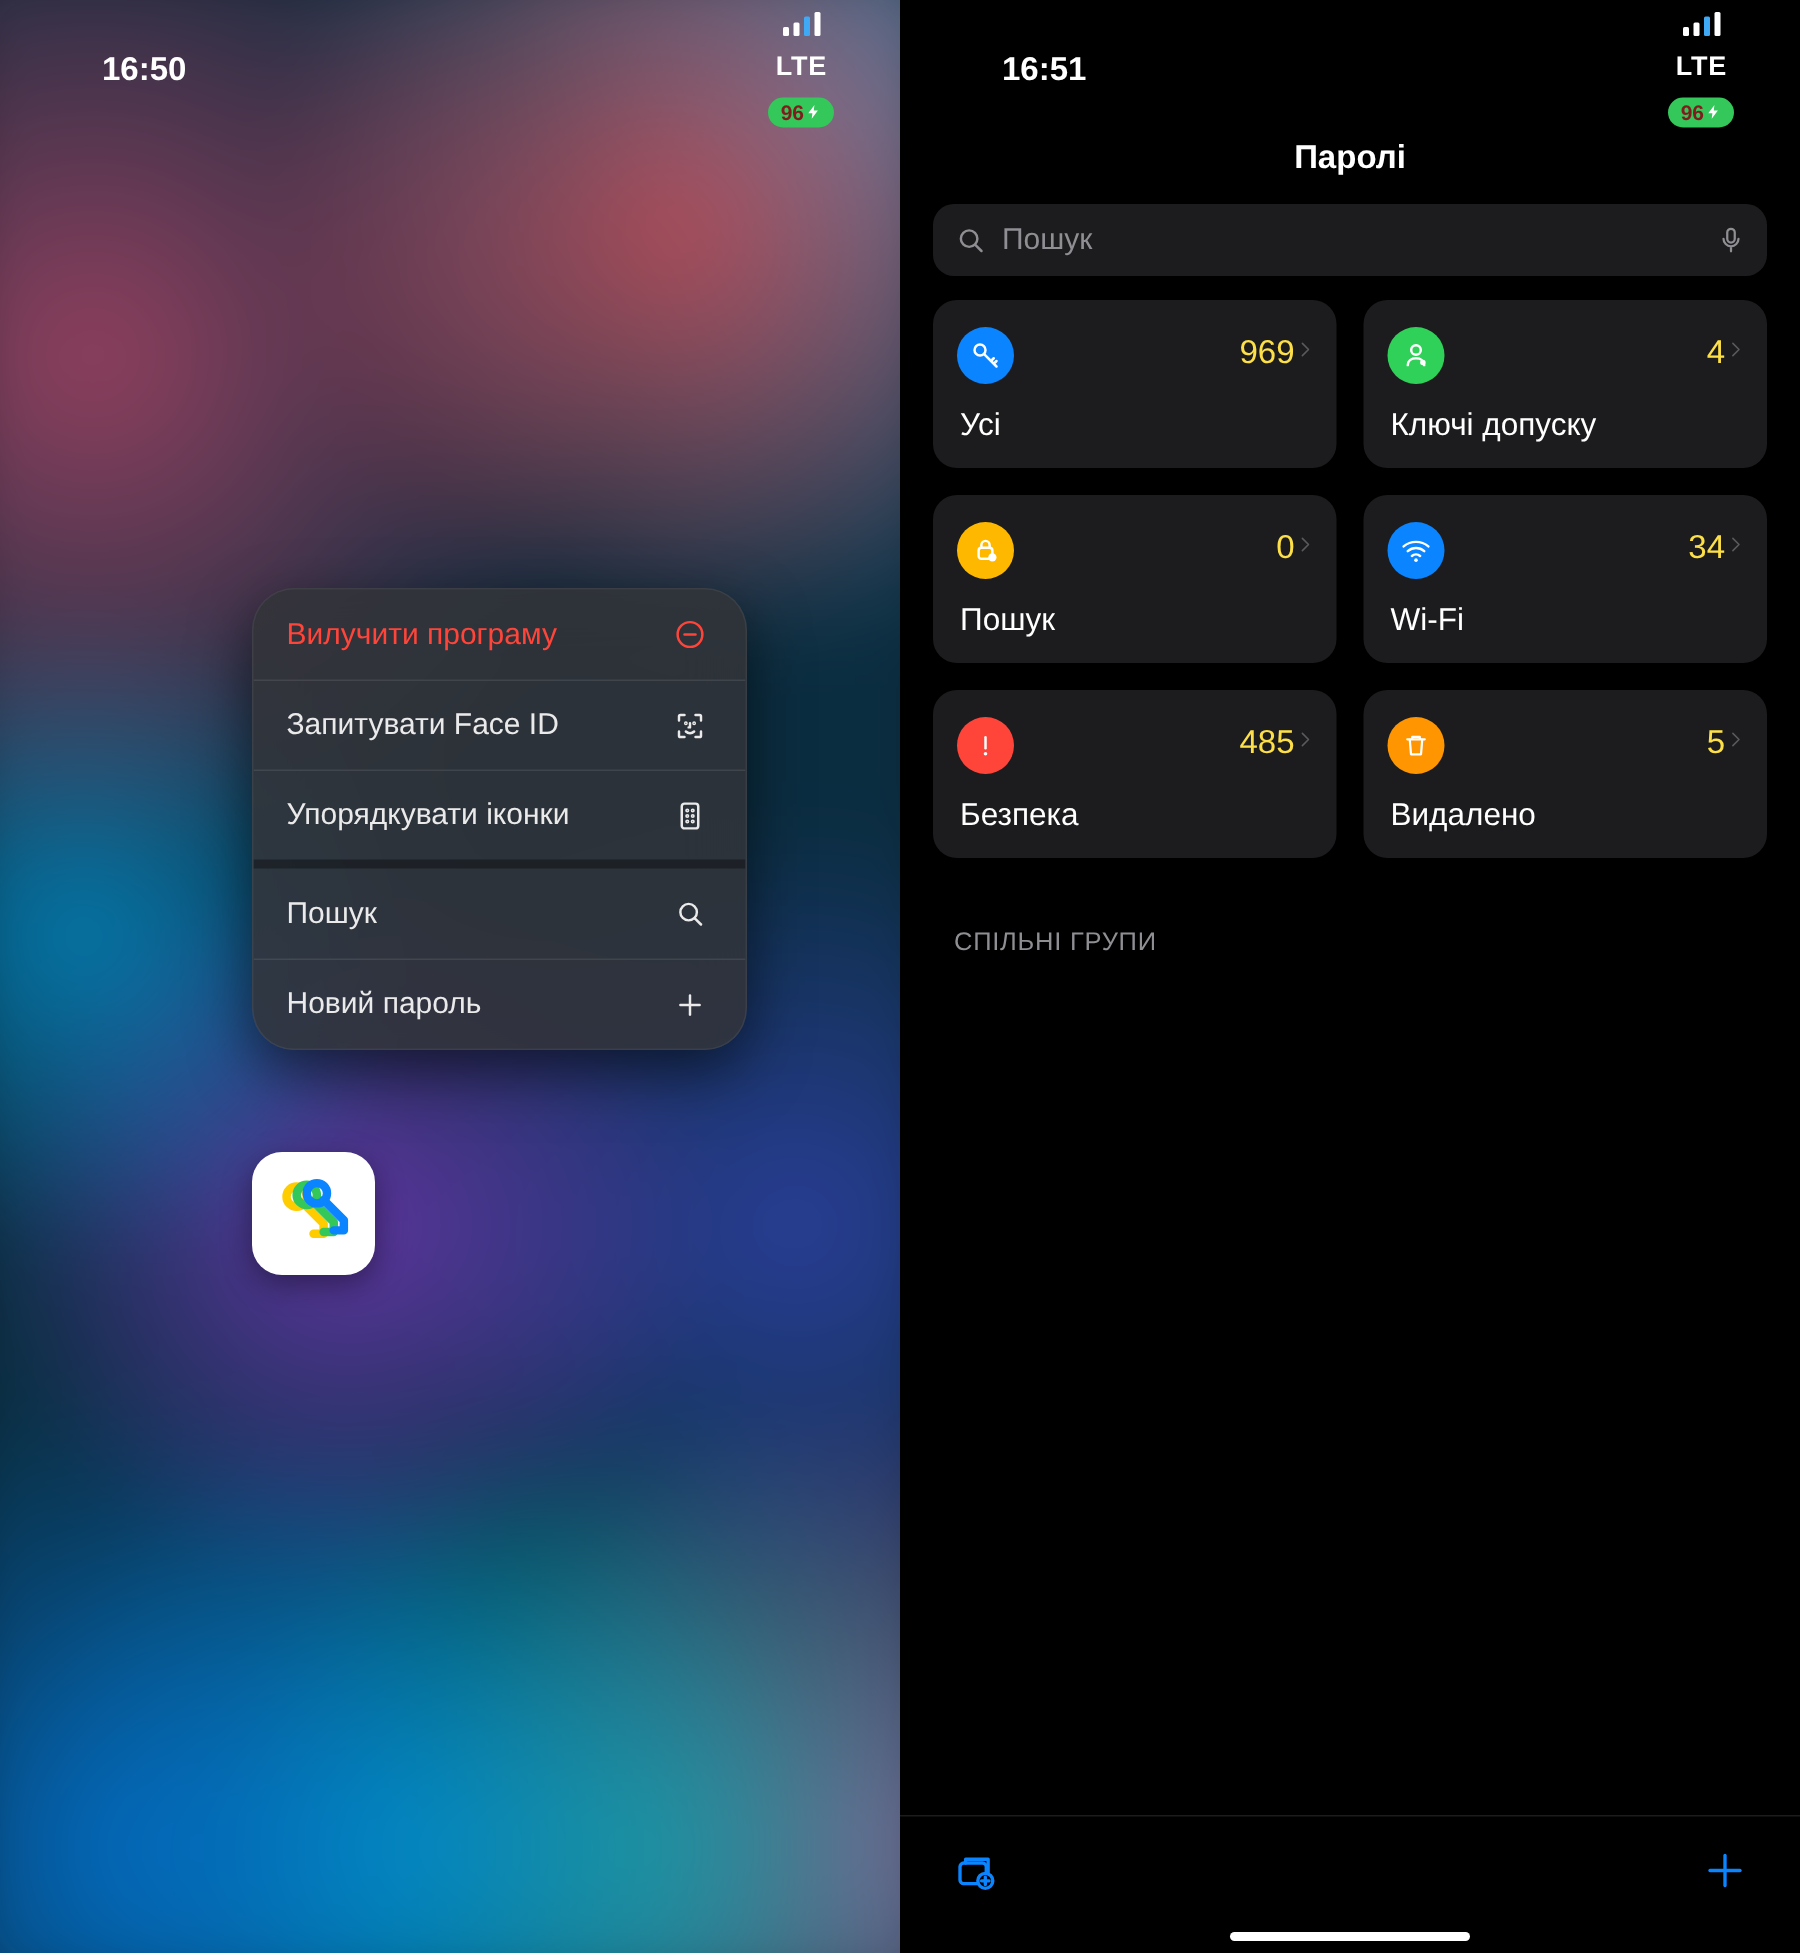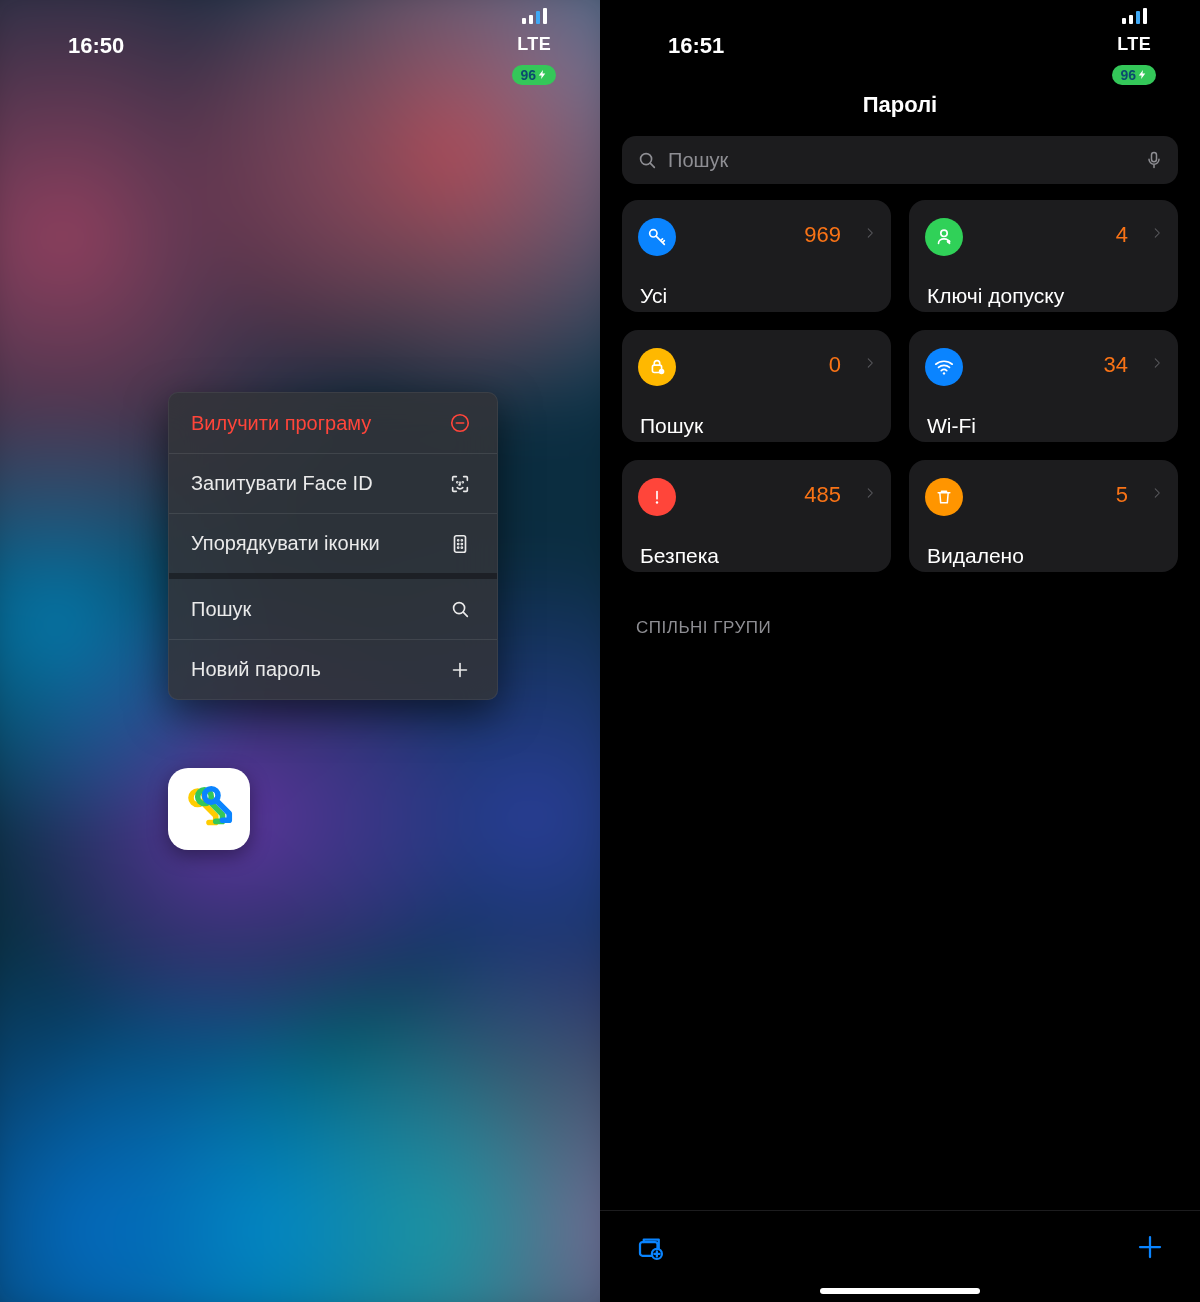--- a/index.html
+++ b/index.html
@@ -23,47 +23,47 @@
       linear-gradient(180deg,#0a2a3d 0%,#0b2d40 40%,#083145 100%);
     filter:blur(26px);
   }
   .status-bar { position:absolute; top:22px; left:0; right:0; height:48px; display:flex; align-items:center; justify-content:space-between; padding:0 44px 0 68px; color:#fff; font-weight:600; font-size:22px; }
   .status-right { display:flex; align-items:center; gap:10px;flex-direction:column; }
   .cell { display:flex; align-items:flex-end; gap:3px; height:16px; }
   .cell span { width:4px; background:#fff; border-radius:1px; }
   .cell .g { background:#3fa9f5; }
   .cell span:nth-child(1){height:6px} .cell span:nth-child(2){height:9px} .cell span:nth-child(3){height:13px} .cell span:nth-child(4){height:16px}
   .lte { font-size:18px; font-weight:700; letter-spacing:.5px; }
-  .battery { background:#34c759; color:#0c4a6e; font-size:14px; font-weight:700; border-radius:10px; padding:2px 8px; display:flex; align-items:center; }
-
-  
-  .ctx { position:absolute; left:168px; top:392px; width:330px; background:rgba(50,52,56,.85); backdrop-filter:blur(20px); border-radius:10px; overflow:hidden; box-shadow:0 14px 40px rgba(0,0,0,.55); border:1px solid rgba(255,255,255,.06); }
+  .battery { background:#34c759; color:#7f1d1d; font-size:14px; font-weight:700; border-radius:10px; padding:2px 8px; display:flex; align-items:center; }
+
+  
+  .ctx { position:absolute; left:168px; top:392px; width:330px; background:rgba(50,52,56,.85); backdrop-filter:blur(20px); border-radius:28px; overflow:hidden; box-shadow:0 14px 40px rgba(0,0,0,.55); border:1px solid rgba(255,255,255,.06); }
   .ctx-item { display:flex; align-items:center; justify-content:space-between; padding:0 22px; height:60px; color:#eaeaea; font-size:20px; cursor:pointer; }
   .ctx-item + .ctx-item { border-top:1px solid rgba(255,255,255,.09); }
   .ctx-sep { height:6px; background:rgba(0,0,0,.35); }
   .ctx-item.delete { color:#ff453a; }
   .ctx-icon { width:30px; height:30px; display:flex; align-items:center; justify-content:center; color:inherit; }
   .ctx-icon svg { width:22px; height:22px; }
 
   
   .app-icon { position:absolute; left:168px; top:768px; width:82px; height:82px; background:#fff; border-radius:20px; display:flex; align-items:center; justify-content:center; box-shadow:0 6px 20px rgba(0,0,0,.4); }
 
   
   .right { background:#000; color:#fff; }
   .right .title { position:absolute; top:92px; left:0; right:0; text-align:center; font-size:22px; font-weight:700; }
   .search { position:absolute; top:136px; left:22px; right:22px; height:48px; background:#1c1c1e; border-radius:14px; display:flex; align-items:center; padding:0 14px; gap:10px; color:#8e8e93; }
   .search input { flex:1; background:none; border:none; outline:none; color:#fff; font-size:20px; }
   .search input::placeholder { color:#8e8e93; }
 
   .grid { position:absolute; top:200px; left:22px; right:22px; display:grid; grid-template-columns:1fr 1fr; gap:18px; }
   .card { position:relative; background:#1c1c1e; border-radius:16px; height:112px; padding:18px 16px 14px; cursor:pointer; }
   .badge { width:38px; height:38px; border-radius:19px; display:flex; align-items:center; justify-content:center; color:#fff; }
-  .card-count { position:absolute; top:22px; right:50px; color:#f97316; font-size:22px; }
+  .card-count { position:absolute; top:22px; right:28px; color:#fde047; font-size:22px; }
   .card-chev { position:absolute; top:22px; right:14px; color:#5a5a5e; }
-  .card-label { position:absolute; bottom:4px; left:18px; font-size:21px; color:#fff; }
+  .card-label { position:absolute; bottom:16px; left:18px; font-size:21px; color:#fff; }
 
   .badge-blue   { background:#0a84ff; }
   .badge-green  { background:#30d158; }
   .badge-amber  { background:#ffb800; }
   .badge-cyan   { background:#0a84ff; }
   .badge-red    { background:#ff453a; }
   .badge-orange { background:#ff9500; }
 
   .section-header { position:absolute; left:36px; color:#8e8e93; font-size:17px; letter-spacing:.5px; }
 

